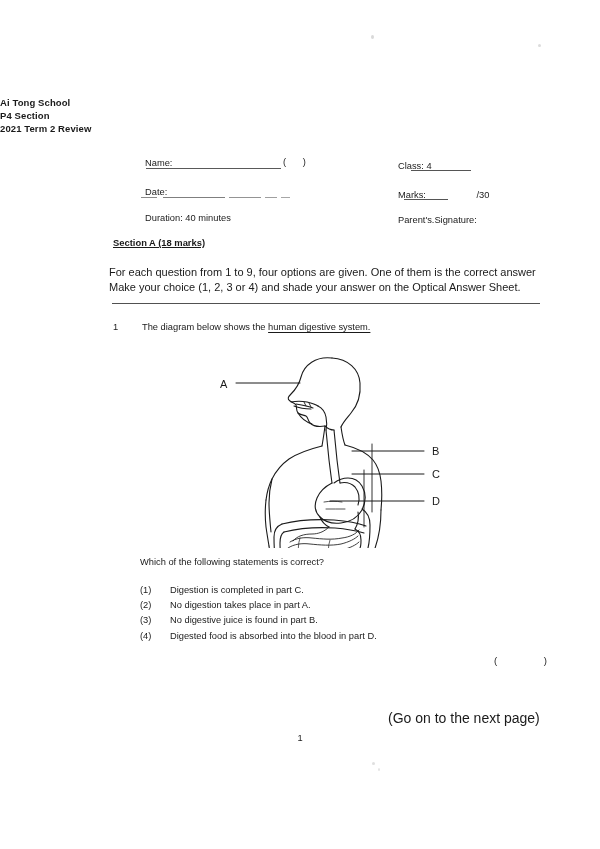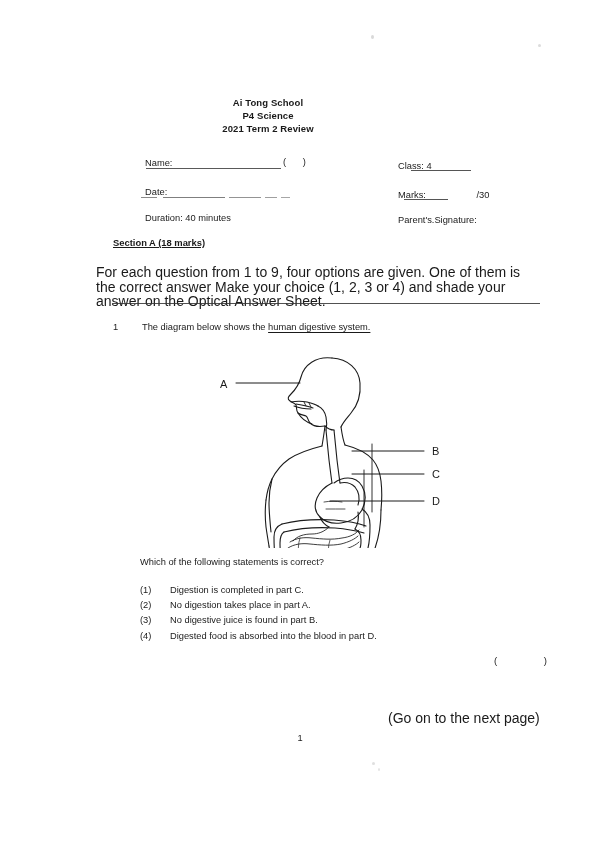--- a/index.html
+++ b/index.html
@@ -32,21 +32,21 @@
   .sp2 { left: 538px; top: 44px; width: 3px; height: 3px; opacity: .5; }
   .sp3 { left: 372px; top: 762px; width: 3px; height: 3px; opacity: .45; }
   .sp4 { left: 378px; top: 768px; width: 2px; height: 3px; opacity: .4; }
 
   
   .doc-header {
     position: absolute;
     left: 0;
     top: 96px;
     width: 536px;
-    text-align: center;
+    text-align: left;
     font-size: 9.5px;
     font-weight: bold;
     line-height: 13.2px;
     letter-spacing: .1px;
   }
   .doc-header div { white-space: nowrap; }
 
   
   .field {
     position: absolute;
@@ -86,23 +86,23 @@
   
   .section-title {
     position: absolute;
     left: 113px; top: 237px;
     font-size: 9.4px;
     font-weight: bold;
     text-decoration: underline;
   }
   .instructions {
     position: absolute;
-    left: 96px; top: 265px;
+    left: 109px; top: 265px;
     width: 430px;
-    font-size: 14px;
+    font-size: 11px;
     line-height: 14.5px;
   }
   .hr-main {
     position: absolute;
     left: 112px; top: 303px;
     width: 428px; height: 1px;
     background: #333;
     opacity: .85;
   }
 
@@ -179,21 +179,21 @@
 
 <div class="page">
 
   <div class="speckle sp1"></div>
   <div class="speckle sp2"></div>
   <div class="speckle sp3"></div>
   <div class="speckle sp4"></div>
 
   <div class="doc-header">
     <div>Ai Tong School</div>
-    <div>P4 Science</div>
+    <div>P4 Section</div>
     <div>2021 Term 2 Review</div>
   </div>
 
   <div class="field lbl-name">Name:</div>
   <div class="rule u-name"></div>
   <div class="paren-name">( )</div>
 
   <div class="field lbl-date">Date:</div>
   <div class="rule u-date-a"></div>
   <div class="rule u-date-b"></div>

